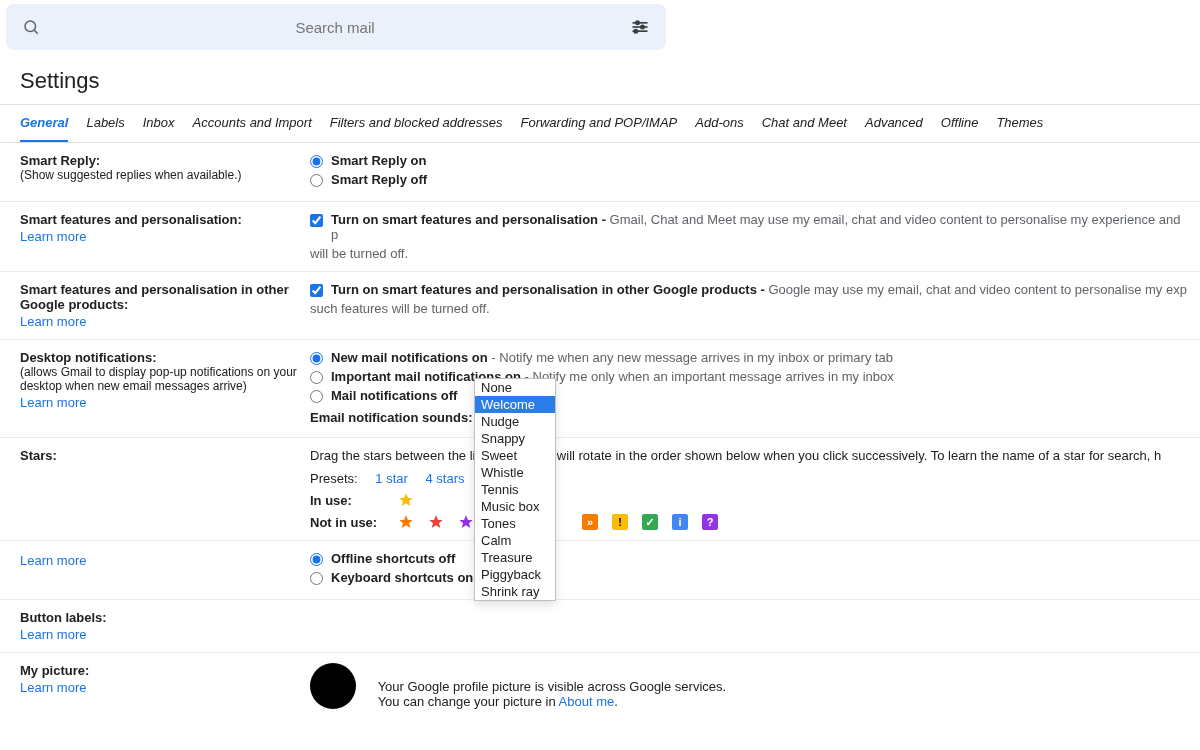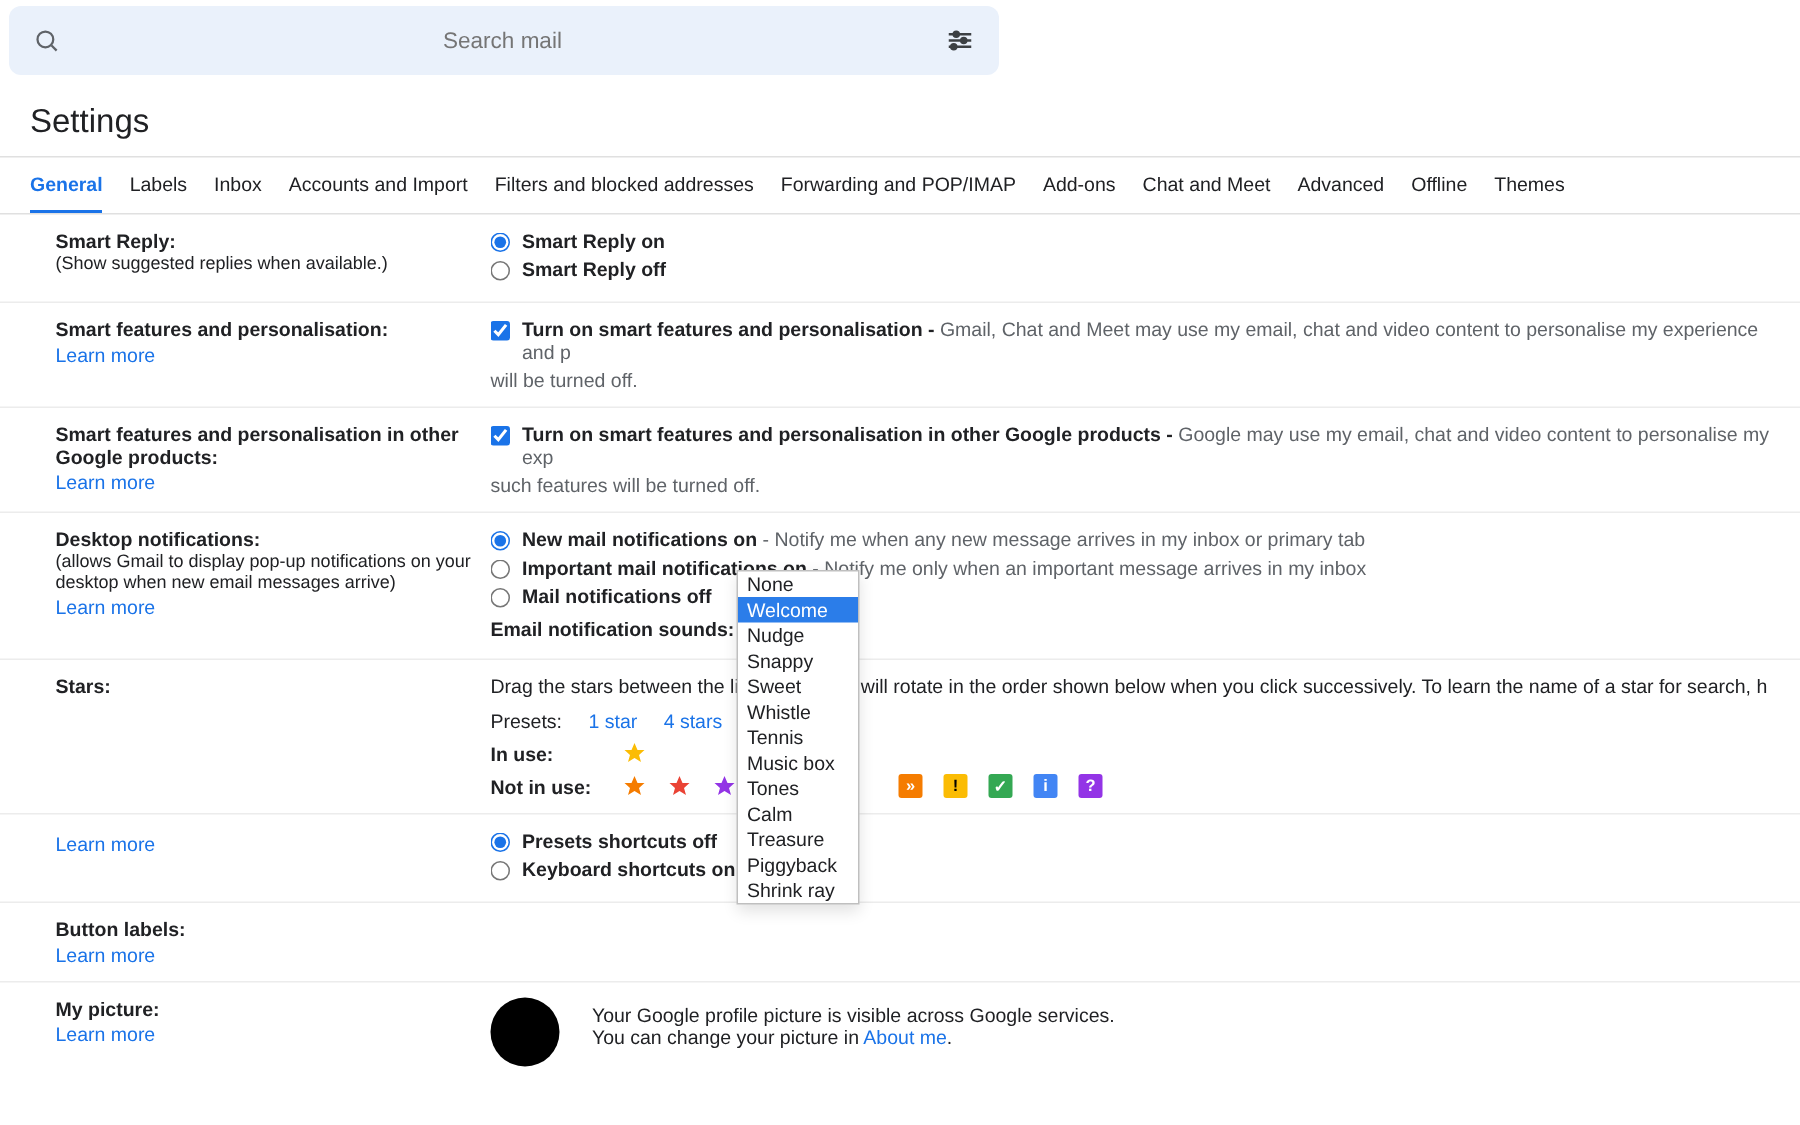--- a/index.html
+++ b/index.html
@@ -3,45 +3,45 @@
 <meta charset="utf-8">
 <style>
 * { box-sizing: border-box; margin: 0; padding: 0; }
 body { font-family: Arial, Helvetica, sans-serif; font-size: 13px; color: #202124; background: #fff; width: 1200px; }
 .searchbar { background: #eaf1fb; border-radius: 8px; margin: 4px 6px 12px 6px; padding: 10px 16px; display: flex; align-items: center; gap: 20px; width: 660px; height: 46px; }
 .searchbar .sicon { width: 18px; height: 18px; color: #5f6368; }
 .searchbar input { border: none; background: transparent; font-size: 15px; color: #5f6368; outline: none; flex: 1; text-align: center; }
 .searchbar .tune { width: 20px; height: 20px; color: #3c4043; cursor: pointer; }
 .page-title { font-size: 22px; font-weight: 400; color: #202124; padding: 6px 20px 10px 20px; }
 .tabs { display: flex; gap: 18px; padding: 0 20px; border-top: 1px solid #e0e0e0; border-bottom: 1px solid #e0e0e0; }
-.tabs .tab { padding: 10px 0; font-size: 13px; color: #1a73e8; cursor: pointer; border-bottom: 2px solid transparent; }
+.tabs .tab { padding: 10px 0; font-size: 13px; color: #1a73e8; cursor: pointer; border-bottom: 2px solid transparent; font-style: italic; }
 .tabs .tab.inactive { color: #202124; }
 .tabs .tab.active { color: #1a73e8; border-bottom: 2px solid #1a73e8; font-weight: 600; }
 .content { padding: 0; }
-.row { display: flex; border-bottom: 1px solid #ececec; padding: 10px 0 10px 37px; }
+.row { display: flex; border-bottom: 1px solid #ececec; padding: 10px 0 10px 20px; }
 .col-left { width: 290px; flex-shrink: 0; padding-right: 10px; }
 .col-right { flex: 1; padding-right: 10px; position: relative; }
 .label-title { font-weight: 700; font-size: 13px; color: #202124; }
 .sublabel { font-size: 12px; color: #202124; font-weight: 400; }
 .learn { color: #1a73e8; font-size: 13px; cursor: pointer; display: inline-block; margin-top: 2px; }
 .opt { display: flex; align-items: flex-start; gap: 8px; margin-bottom: 4px; }
 .opt input[type=radio], .opt input[type=checkbox] { margin-top: 2px; accent-color: #1a73e8; }
 .opt .olabel { font-size: 13px; }
 .olabel b { font-weight: 700; }
 .tail { color: #5f6368; }
 .preset-link { color: #1a73e8; margin-left: 14px; cursor: pointer; }
 .star-row { display:flex; align-items:flex-end; gap: 14px; margin-top: 6px; }
 .star { width: 16px; height: 16px; display:inline-block; }
 .sq { width: 16px; height: 16px; display:inline-flex; align-items:center; justify-content:center; font-size: 11px; font-weight: 700; color: #fff; border-radius: 2px;}
 select.sound { font-size: 12px; border: 1px solid #767676; }
 .dropdown-open { position: absolute; top: 28px; left: 164px; background: #fff; border: 1px solid rgba(0,0,0,.25); box-shadow: 0 4px 10px rgba(0,0,0,.12); z-index: 50; min-width: 82px; }
 .dropdown-open div { font-size: 13px; padding: 1px 6px; cursor: pointer; }
 .dropdown-open div.sel { background: #2b7de9; color: #fff; }
 .avatar { width: 46px; height: 46px; border-radius: 50%; background:#000; display:inline-block; }
-.pic-text { display:inline-block; vertical-align: top; margin-left: 18px; margin-top: 4px; font-size: 13px; color:#202124; }
+.pic-text { display:inline-block; vertical-align: top; margin-left: 18px; margin-top: 16px; font-size: 13px; color:#202124; }
 .pic-text .about { color:#1a73e8; cursor:pointer; }
 svg { display:block; }
 </style>
 </head>
 <body>
 
 <div class="searchbar">
   <span class="sicon">
     <svg viewBox="0 0 24 24" width="18" height="18" fill="none" stroke="#5f6368" stroke-width="2">
         <circle cx="11" cy="11" r="7"></circle>
@@ -210,21 +210,21 @@
   </div>
 </div>
 
 <div class="row">
   <div class="col-left">
     <span class="learn">Learn more</span>
   </div>
   <div class="col-right">
     <div class="opt">
           <input type="radio" checked="" style="">
-          <span class="olabel"><b>Presets shortcuts off</b></span>
+          <span class="olabel"><b>Offline shortcuts off</b></span>
         </div>
     <div class="opt">
           <input type="radio" style="">
           <span class="olabel"><b>Keyboard shortcuts on</b></span>
         </div>
   </div>
 </div>
 
 <div class="row">
   <div class="col-left">

